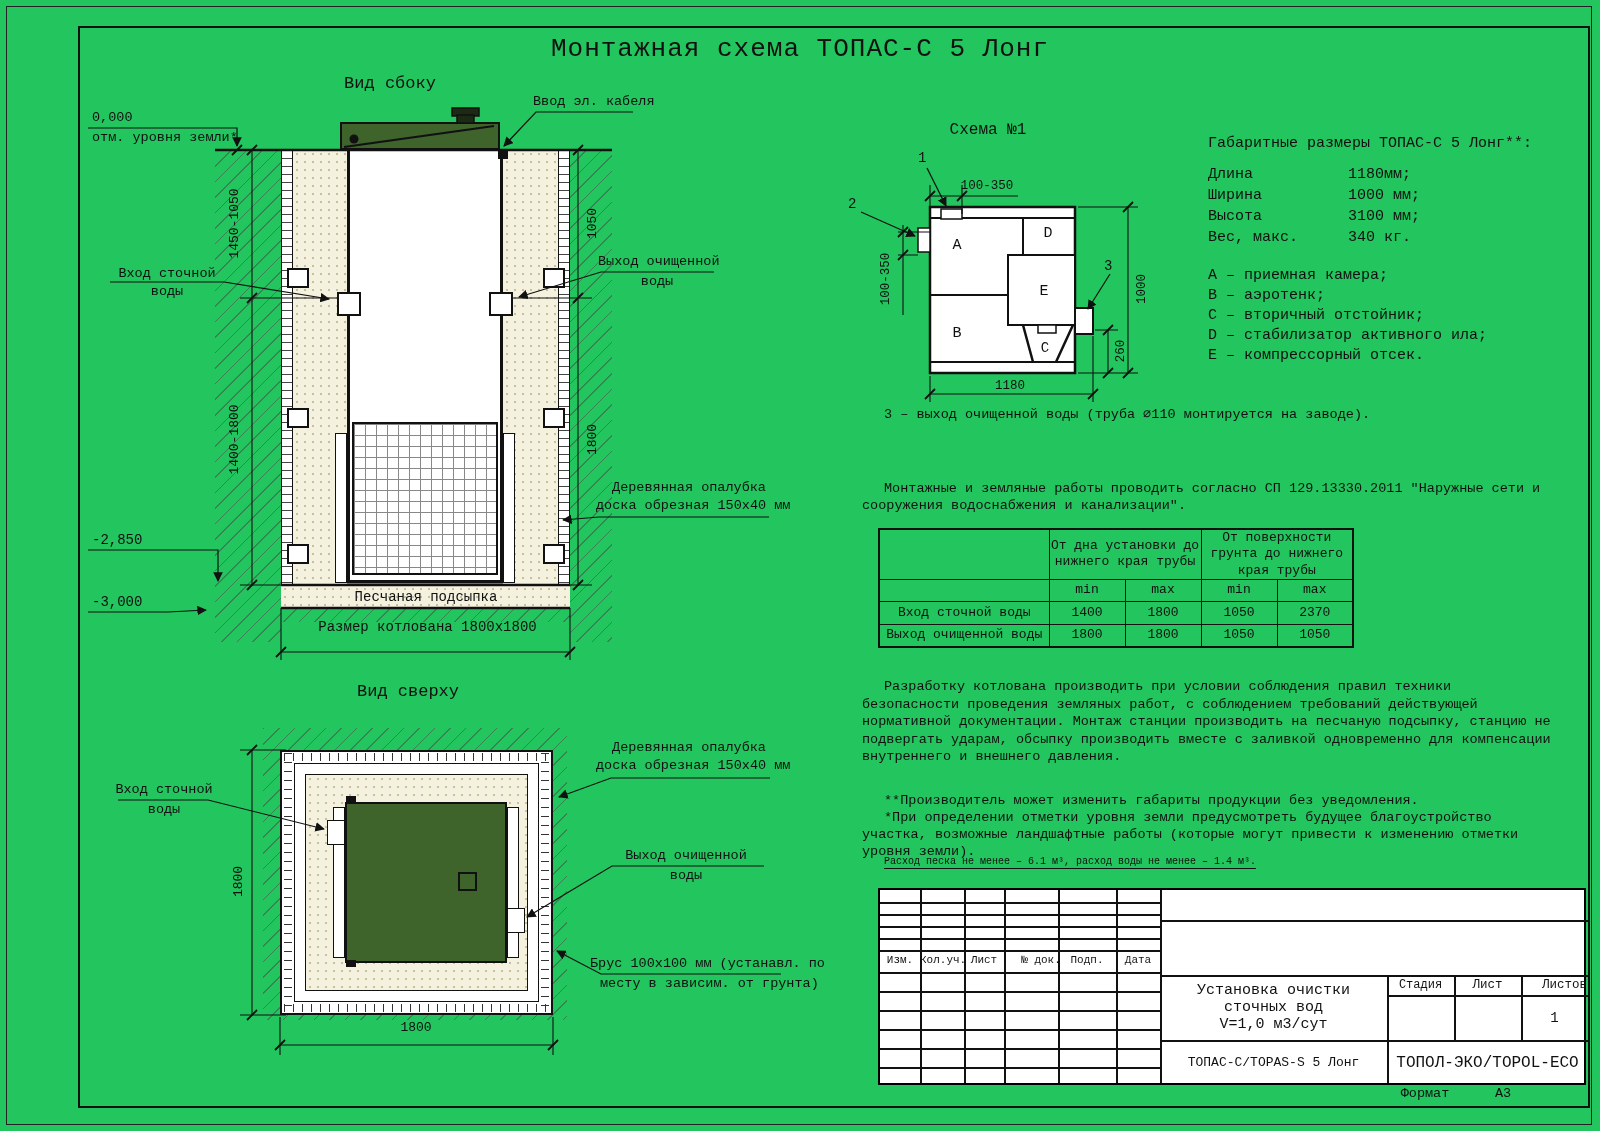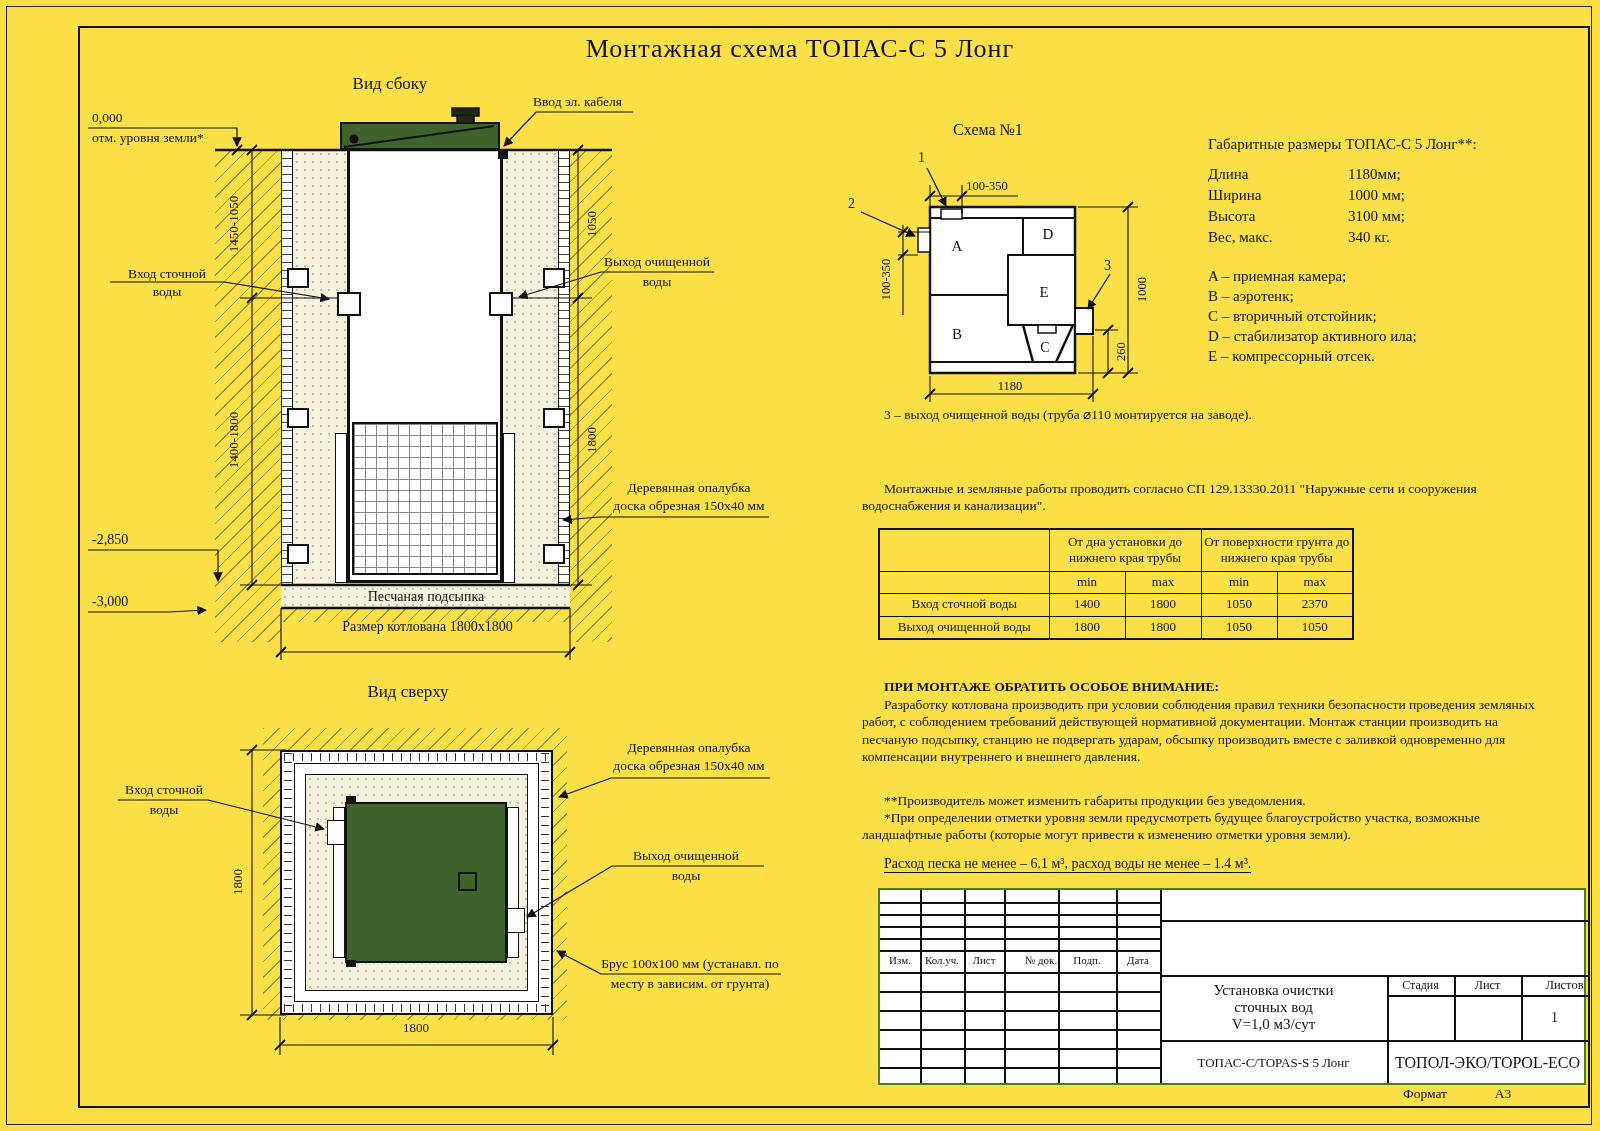--- a/index.html
+++ b/index.html
@@ -1,17 +1,17 @@
 <!DOCTYPE html>
 <html><head>
 <meta charset="utf-8">
 <style>
   html,body{margin:0;padding:0;background:#fff;}
-  #page{position:relative;width:1600px;height:1131px;background:#fde047;
-        font-family:Liberation Serif, serif;color:#111;overflow:hidden;}
+  #page{position:relative;width:1600px;height:1131px;background:#22c55e;
+        font-family:Liberation Mono, monospace;color:#111;overflow:hidden;}
   .abs{position:absolute;}
   .lbl{position:absolute;font-size:13.5px;line-height:16px;color:#111;white-space:nowrap;}
   .ctr{text-align:center;}
   .vlabel{position:absolute;font-size:13px;color:#111;white-space:nowrap;text-align:center;
           transform:rotate(-90deg);transform-origin:center center;}
   .hatch{background-image:repeating-linear-gradient(135deg,rgba(70,70,70,.5) 0 1.1px,transparent 1.1px 11px);}
   .sand{background-color:#f4f1df;
         background-image:radial-gradient(rgba(160,150,105,.55) 1px,transparent 1.4px);
         background-size:8px 8px;}
   .ladder{background-color:#fff;border-left:1.5px solid #111;border-right:1.5px solid #111;
@@ -254,32 +254,31 @@
       <td>Выход очищенной воды</td>
       <td>1800</td>
       <td>1800</td>
       <td>1050</td>
       <td>1050</td>
     </tr>
   </tbody>
     </table>
 
   <div class="para" style="left:862px;top:678px;width:690px;line-height:17.5px;">
-    <p style="font-weight:bold;">ПРИ МОНТАЖЕ ОБРАТИТЬ ОСОБОЕ ВНИМАНИЕ:</p>
     <p>Разработку котлована производить при условии соблюдения правил техники безопасности проведения земляных работ, с соблюдением требований действующей нормативной документации. Монтаж станции производить на песчаную подсыпку, станцию не подвергать ударам, обсыпку производить вместе с заливкой одновременно для компенсации внутреннего и внешнего давления.</p>
   </div>
   <div class="para" style="left:862px;top:792px;width:690px;">
     <p>**Производитель может изменить габариты продукции без уведомления.</p>
     <p>*При определении отметки уровня земли предусмотреть будущее благоустройство участка, возможные ландшафтные работы (которые могут привести к изменению отметки уровня земли).</p>
   </div>
-  <div class="abs" style="left:884px;top:856px;font-size:14px;">
+  <div class="abs" style="left:884px;top:856px;font-size:10px;">
     <span style="border-bottom:1.5px solid #111;padding-bottom:1px;">Расход песка не менее – 6.1 м³, расход воды не менее – 1.4 м³.</span>
   </div>
 
-  <div class="abs" id="stamp" style="left:878px;top:888px;width:708px;height:197px;border:2px solid #4d7c0f;box-sizing:border-box;background:#fff;">
+  <div class="abs" id="stamp" style="left:878px;top:888px;width:708px;height:197px;border:2px solid #000000;box-sizing:border-box;background:#fff;">
 
     <div class="vl" style="left:40px;top:0;height:193px;"></div>
     <div class="vl" style="left:84px;top:0;height:193px;"></div>
     <div class="vl" style="left:124px;top:0;height:193px;"></div>
     <div class="vl" style="left:178px;top:0;height:193px;"></div>
     <div class="vl" style="left:236px;top:0;height:193px;"></div>
     <div class="vl" style="left:280px;top:0;height:193px;width:2px;"></div>
 
     <div class="hl" style="left:0;top:12px;width:280px;"></div>
     <div class="hl" style="left:0;top:24px;width:280px;"></div>

